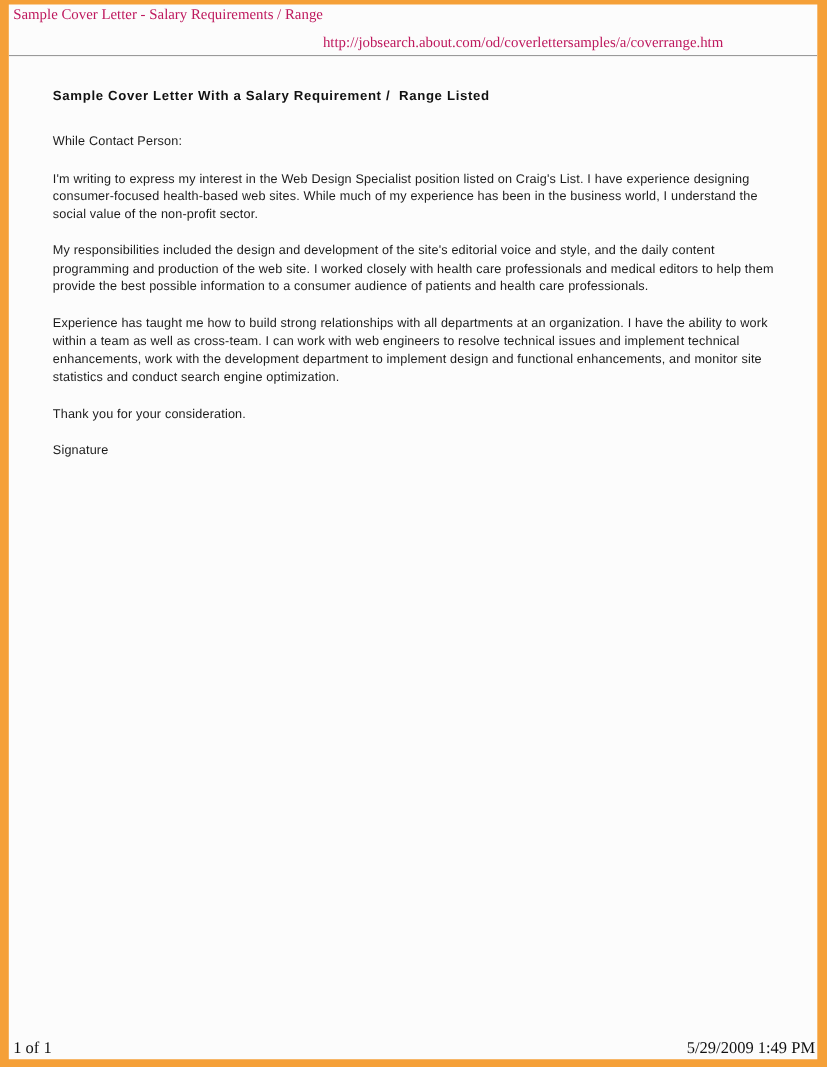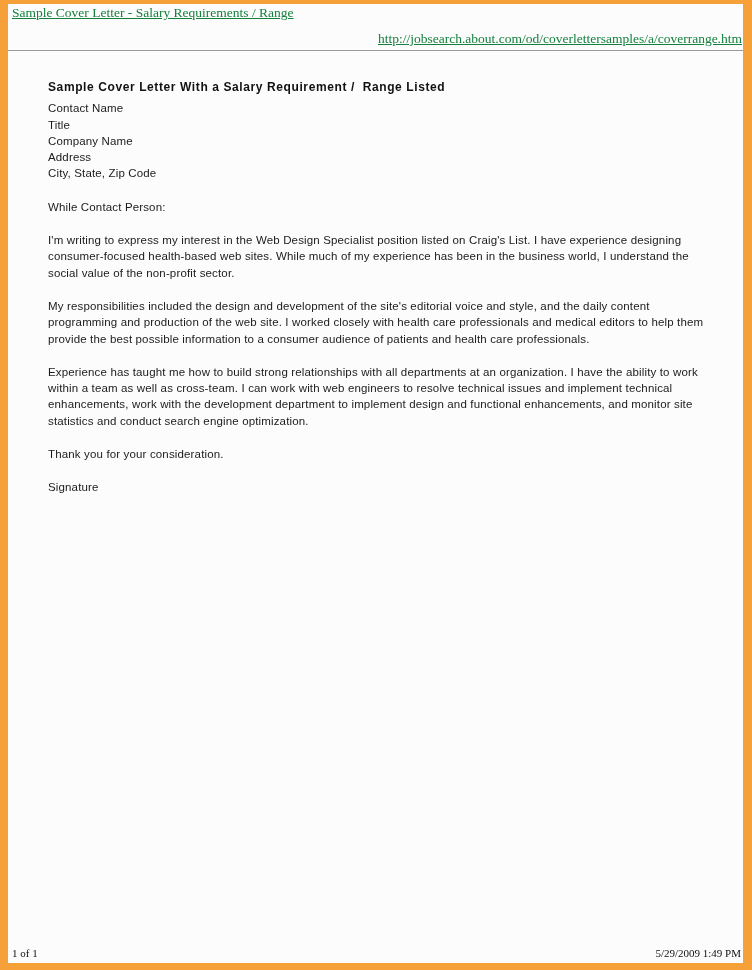--- a/index.html
+++ b/index.html
@@ -18,84 +18,76 @@
     border-style:solid;
     border-color:var(--border-color);
     border-width:4px 9px 7px 8px;
     background:var(--paper-color);
     display:flex;flex-direction:column;
     overflow:hidden;
   }
   
   .print-header{
     flex:0 0 auto;
-    display:flex;justify-content:space-between;align-items:flex-start;
+    display:flex;align-items:flex-start;
     font-family:"Liberation Serif",serif;
     font-size:13.5px;line-height:16px;
-    color:#15803d;
+    color:#be185d;
     padding:1px 1px 3px 4px;
     border-bottom:1px solid #9a9a9a;
-    text-decoration:underline;
   }
   .print-header .url{white-space:nowrap;margin-top:26px;}
   
   .letter{
     flex:1 1 auto;
     padding:28px 40px 0 40px;
     font-size:11.5px;
     line-height:16.3px;
     letter-spacing:0.15px;
     color:#1b1b1b;
   }
   .letter-title{
     font-weight:bold;
     font-size:12px;
     letter-spacing:0.6px;
     color:#111;
-    margin:0 0 5px 0;
+    margin:0 0 26px 0;
     white-space:pre-wrap;
   }
   .block{margin:0 0 17px 0;}
   .block div{min-height:16.3px;}
   .para{
     width:664px;
     margin:0 0 17px 0;
   }
   
   .print-footer{
     flex:0 0 auto;
     display:flex;justify-content:space-between;align-items:flex-end;
     font-family:"Liberation Serif",serif;
-    font-size:11px;line-height:16px;
+    font-size:15px;line-height:16px;
     color:#101010;
     padding:2px 2px 2px 4px;
   }
 </style>
 </head>
 <body>
 
 <div class="frame">
 
   <div class="print-header">
     <span class="doc-title">Sample Cover Letter - Salary Requirements / Range</span>
     <span class="url">http://jobsearch.about.com/od/coverlettersamples/a/coverrange.htm</span>
   </div>
 
   <div class="letter">
 
     <div class="letter-title">Sample Cover Letter With a Salary Requirement /  Range Listed</div>
 
 
-    <div class="block">
-      <div>Contact Name</div>
-      <div>Title</div>
-      <div>Company Name</div>
-      <div>Address</div>
-      <div>City, State, Zip Code</div>
-    </div>
 
     <div class="block">
       <div>While Contact Person:</div>
     </div>
 
     <p class="para">I'm writing to express my interest in the Web Design Specialist position listed on Craig's List. I have experience designing consumer-focused health-based web sites. While much of my experience has been in the business world, I understand the social value of the non-profit sector.</p>
     <p class="para">My responsibilities included the design and development of the site's editorial voice and style, and the daily content programming and production of the web site. I worked closely with health care professionals and medical editors to help them provide the best possible information to a consumer audience of patients and health care professionals.</p>
     <p class="para">Experience has taught me how to build strong relationships with all departments at an organization. I have the ability to work within a team as well as cross-team. I can work with web engineers to resolve technical issues and implement technical enhancements, work with the development department to implement design and functional enhancements, and monitor site statistics and conduct search engine optimization.</p>
     <p class="para">Thank you for your consideration.</p>
 

